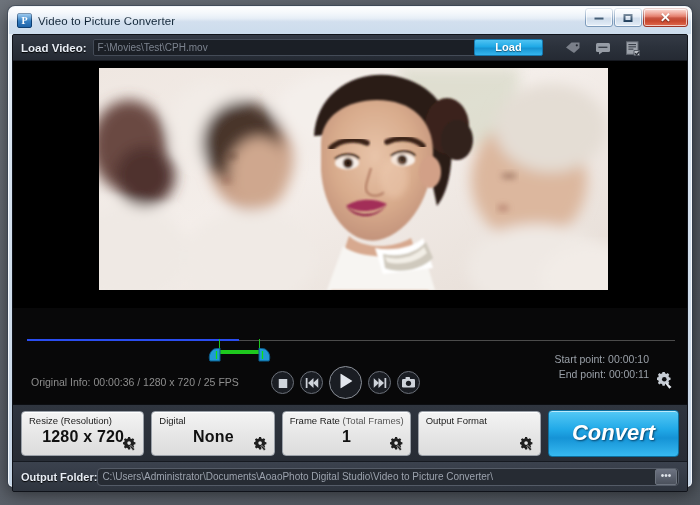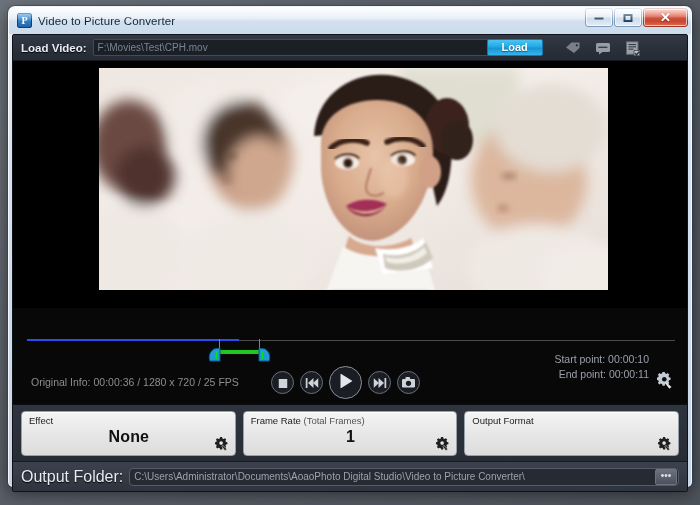--- a/index.html
+++ b/index.html
@@ -124,27 +124,27 @@
     position: relative;
     max-width: 450px;
   }
   #path-value {
     font-size: 10px; color: #7c838f;
     white-space: nowrap; overflow: hidden;
   }
   #load-button {
     height: 17px;
     min-width: 56px;
-    padding: 0 4px;
+    padding: 0 20px;
     margin-right: -1px;
     border: 1px solid #1577ad;
     border-radius: 2px;
     background: linear-gradient(180deg,#4fc3f2 0%, #1fa9e6 45%, #1794d2 55%, #35b6ee 100%);
     color: #fff; font-size: 11px; font-weight: bold;
-    line-height: 15px; text-align: center;
+    line-height: 15px; text-align: right;
     text-shadow: 0 1px 1px rgba(0,0,0,.45);
     cursor: pointer;
   }
   #load-icons {
     display: flex; align-items: center; gap: 14px;
     margin-left: 22px; margin-right: 4px;
   }
   .hicon { width: 16px; height: 14px; position: relative; cursor: pointer; opacity: .82; }
 
   
@@ -283,22 +283,22 @@
 
   
   #output-row {
     height: 30px;
     background: linear-gradient(180deg,#3b424e 0%, #2e343e 100%);
     border-top: 1px solid #161a21;
     display: flex; align-items: center;
     padding: 0 8px;
   }
   #output-label {
-    font-size: 16px; font-weight: normal; color: #e8edf5;
-    margin-right: 6px; white-space: nowrap;
+    font-size: 11px; font-weight: bold; color: #e8edf5;
+    margin-right: 0; white-space: nowrap;
     text-shadow: 0 1px 1px #000;
   }
   #output-field {
     flex: 1 1 auto; height: 18px;
     background: #262b33;
     border: 1px solid #545b67;
     border-radius: 4px;
     display: flex; align-items: center; justify-content: space-between;
     padding-left: 4px;
   }
@@ -550,23 +550,34 @@
             <path d="M7.4 1.2 l2.4 0 l.35 1.7 l1.5 .62 l1.45-.95 l1.7 1.7 l-.95 1.45 l.62 1.5 l1.7 .35 l0 2.4 l-1.7 .35 l-.62 1.5 l.95 1.45 l-1.7 1.7 l-1.45-.95 l-1.5 .62 l-.35 1.7 l-2.4 0 l-.35-1.7 l-1.5-.62 l-1.45 .95 l-1.7-1.7 l.95-1.45 l-.62-1.5 l-1.7-.35 l0-2.4 l1.7-.35 l.62-1.5 l-.95-1.45 l1.7-1.7 l1.45 .95 l1.5-.62 Z" fill="#c6ccd4" transform="translate(-1.3,-1.3) scale(0.92)"></path>
             <circle cx="7.3" cy="7.3" r="2.3" fill="#0b0c0f"></circle>
             <path d="M9.5 10.5 l5 4.5 l-2.2 1.8 l-3.6-4.8 Z" fill="#e4e8ee"></path>
           </svg>
         </div>
 
       </div>
 
       <div id="settings-strip">
 
-
         <div class="setting-card">
-          <div class="setting-title">Effect</div>
+          <div class="setting-title">Resize (Resolution)</div>
+          <div class="setting-value">1280 x 720</div>
+          <span class="card-gear">
+            <svg width="15" height="15" viewBox="0 0 18 18">
+              <path d="M6.1 0 l2.4 0 l.35 1.7 l1.5 .62 l1.45-.95 l1.7 1.7 l-.95 1.45 l.62 1.5 l1.7 .35 l0 2.4 l-1.7 .35 l-.62 1.5 l.95 1.45 l-1.7 1.7 l-1.45-.95 l-1.5 .62 l-.35 1.7 l-2.4 0 l-.35-1.7 l-1.5-.62 l-1.45 .95 l-1.7-1.7 l.95-1.45 l-.62-1.5 l-1.7-.35 l0-2.4 l1.7-.35 l.62-1.5 l-.95-1.45 l1.7-1.7 l1.45 .95 l1.5-.62 Z" fill="#1f1f1f"></path>
+              <circle cx="7.3" cy="7.3" r="2.2" fill="#e6e6e6"></circle>
+              <path d="M9.3 10 l5 4.6 l-2.3 1.9 l-3.7-4.9 Z" fill="#1f1f1f" stroke="#e6e6e6" stroke-width="0.7"></path>
+            </svg>
+          </span>
+        </div>
+
+        <div class="setting-card">
+          <div class="setting-title">Digital</div>
           <div class="setting-value">None</div>
           <span class="card-gear">
             <svg width="15" height="15" viewBox="0 0 18 18">
               <path d="M6.1 0 l2.4 0 l.35 1.7 l1.5 .62 l1.45-.95 l1.7 1.7 l-.95 1.45 l.62 1.5 l1.7 .35 l0 2.4 l-1.7 .35 l-.62 1.5 l.95 1.45 l-1.7 1.7 l-1.45-.95 l-1.5 .62 l-.35 1.7 l-2.4 0 l-.35-1.7 l-1.5-.62 l-1.45 .95 l-1.7-1.7 l.95-1.45 l-.62-1.5 l-1.7-.35 l0-2.4 l1.7-.35 l.62-1.5 l-.95-1.45 l1.7-1.7 l1.45 .95 l1.5-.62 Z" fill="#1f1f1f"></path>
               <circle cx="7.3" cy="7.3" r="2.2" fill="#e6e6e6"></circle>
               <path d="M9.3 10 l5 4.6 l-2.3 1.9 l-3.7-4.9 Z" fill="#1f1f1f" stroke="#e6e6e6" stroke-width="0.7"></path>
             </svg>
           </span>
         </div>
 
@@ -586,20 +597,23 @@
           <div class="setting-title">Output Format</div>
           <span class="card-gear">
             <svg width="15" height="15" viewBox="0 0 18 18">
               <path d="M6.1 0 l2.4 0 l.35 1.7 l1.5 .62 l1.45-.95 l1.7 1.7 l-.95 1.45 l.62 1.5 l1.7 .35 l0 2.4 l-1.7 .35 l-.62 1.5 l.95 1.45 l-1.7 1.7 l-1.45-.95 l-1.5 .62 l-.35 1.7 l-2.4 0 l-.35-1.7 l-1.5-.62 l-1.45 .95 l-1.7-1.7 l.95-1.45 l-.62-1.5 l-1.7-.35 l0-2.4 l1.7-.35 l.62-1.5 l-.95-1.45 l1.7-1.7 l1.45 .95 l1.5-.62 Z" fill="#1f1f1f"></path>
               <circle cx="7.3" cy="7.3" r="2.2" fill="#e6e6e6"></circle>
               <path d="M9.3 10 l5 4.6 l-2.3 1.9 l-3.7-4.9 Z" fill="#1f1f1f" stroke="#e6e6e6" stroke-width="0.7"></path>
             </svg>
           </span>
         </div>
 
+        <div id="convert-button">
+          <div id="convert-label">Convert</div>
+        </div>
       </div>
 
       <div id="output-row">
         <div id="output-label">Output Folder:</div>
         <div id="output-field">
           <span id="output-value">C:\Users\Administrator\Documents\AoaoPhoto Digital Studio\Video to Picture Converter\</span>
           <div id="browse-button">•••</div>
         </div>
       </div>
 

